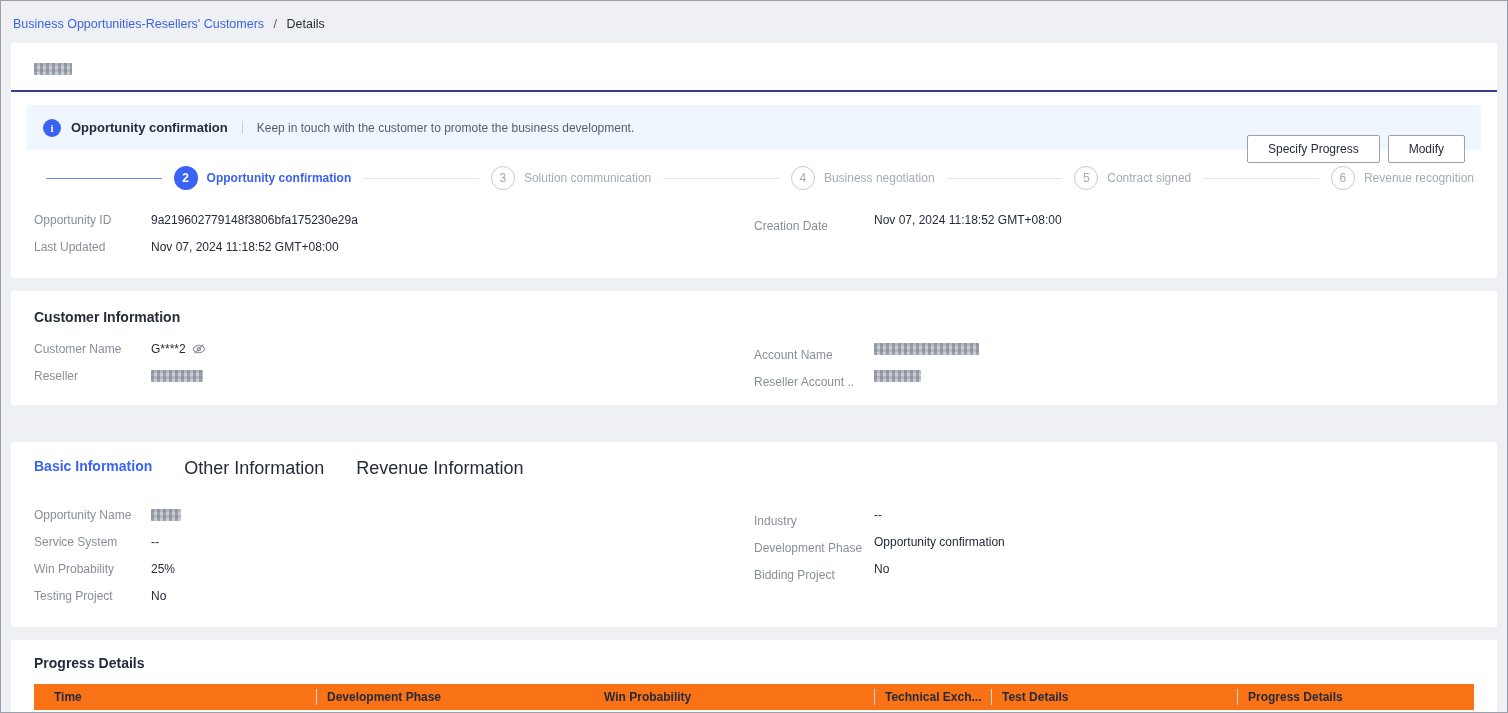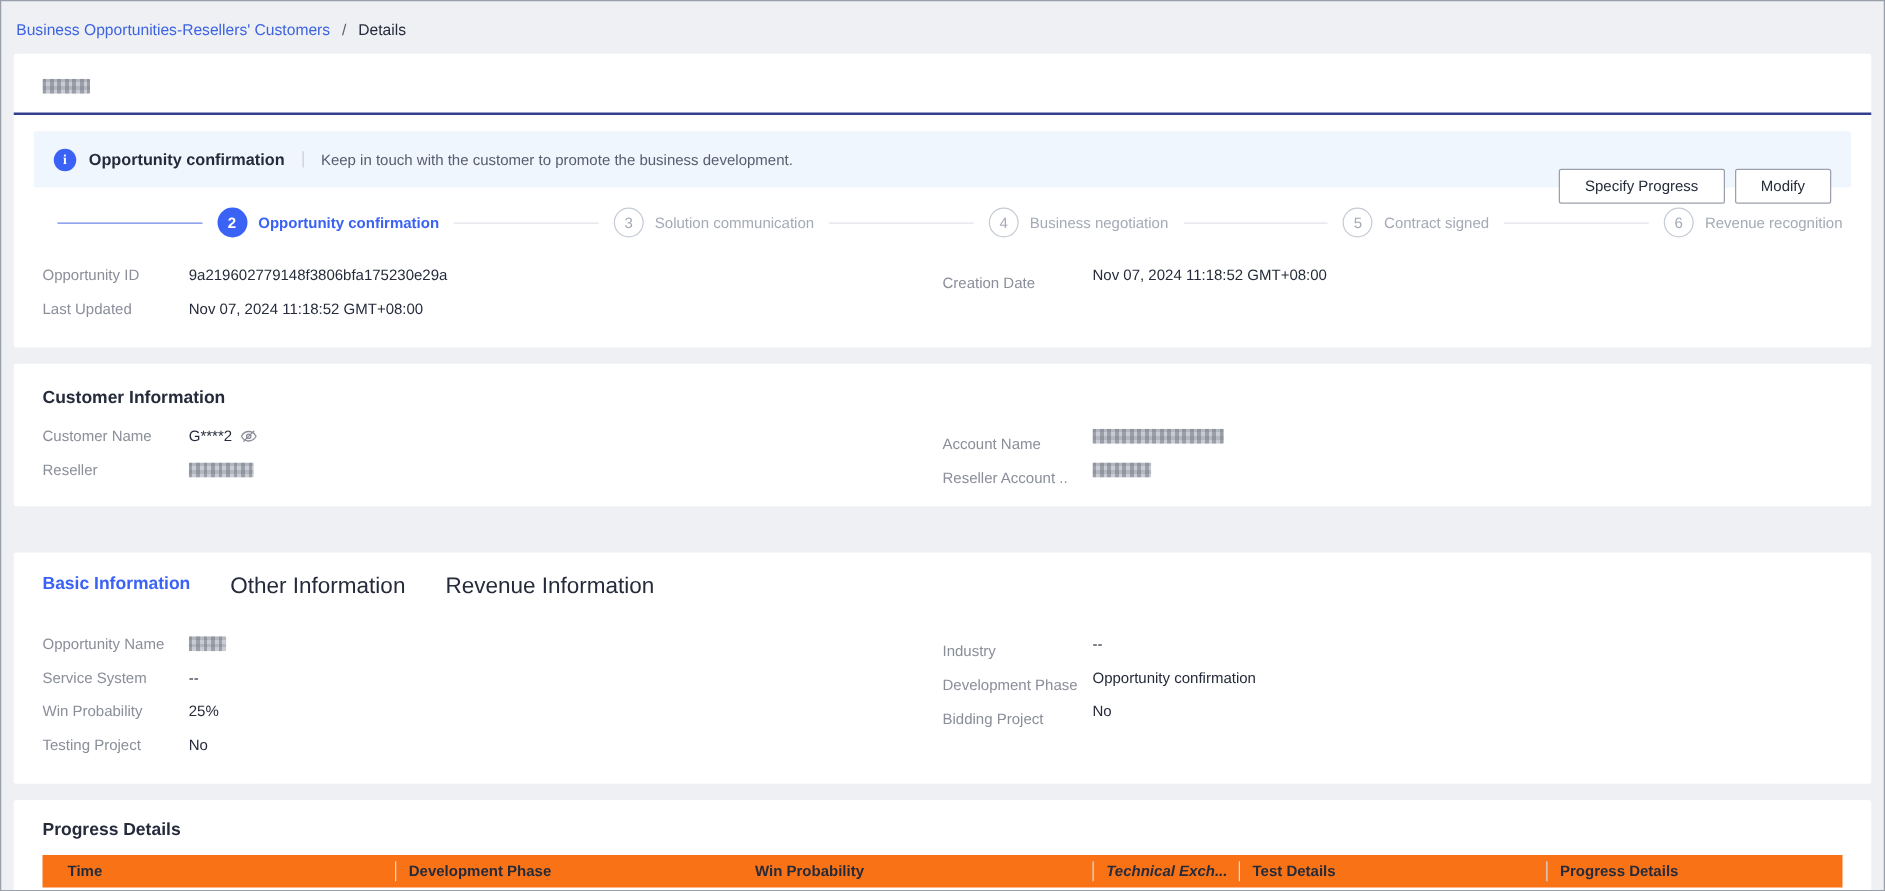--- a/index.html
+++ b/index.html
@@ -88,21 +88,21 @@
   .pd-card { min-height: 74px; }
   .pd-inner { padding: 15px 23px 0 23px; }
   .pd-title { font-size: 14px; font-weight: 700; margin-bottom: 13px; }
   .pd-table-header { display: flex; background: #f97316; height: 26px; align-items: center; }
   .th { font-weight: 600; color: #252b3a; padding: 0 10px; height: 16px; line-height: 16px;
         white-space: nowrap; overflow: hidden; }
   .th.sep { border-left: 1px solid #d8dbe2; }
   .th-time { width: 282px; padding-left: 20px; }
   .th-phase { width: 278px; }
   .th-win { width: 280px; }
-  .th-tech { width: 117px; font-style: italic; }
+  .th-tech { width: 117px; }
   .th-test { width: 246px; }
   .th-progress { flex: 1; }
 </style>
 </head>
 <body>
 
 <div class="page">
 
   <div class="breadcrumb">
     <a>Business Opportunities-Resellers' Customers</a>

